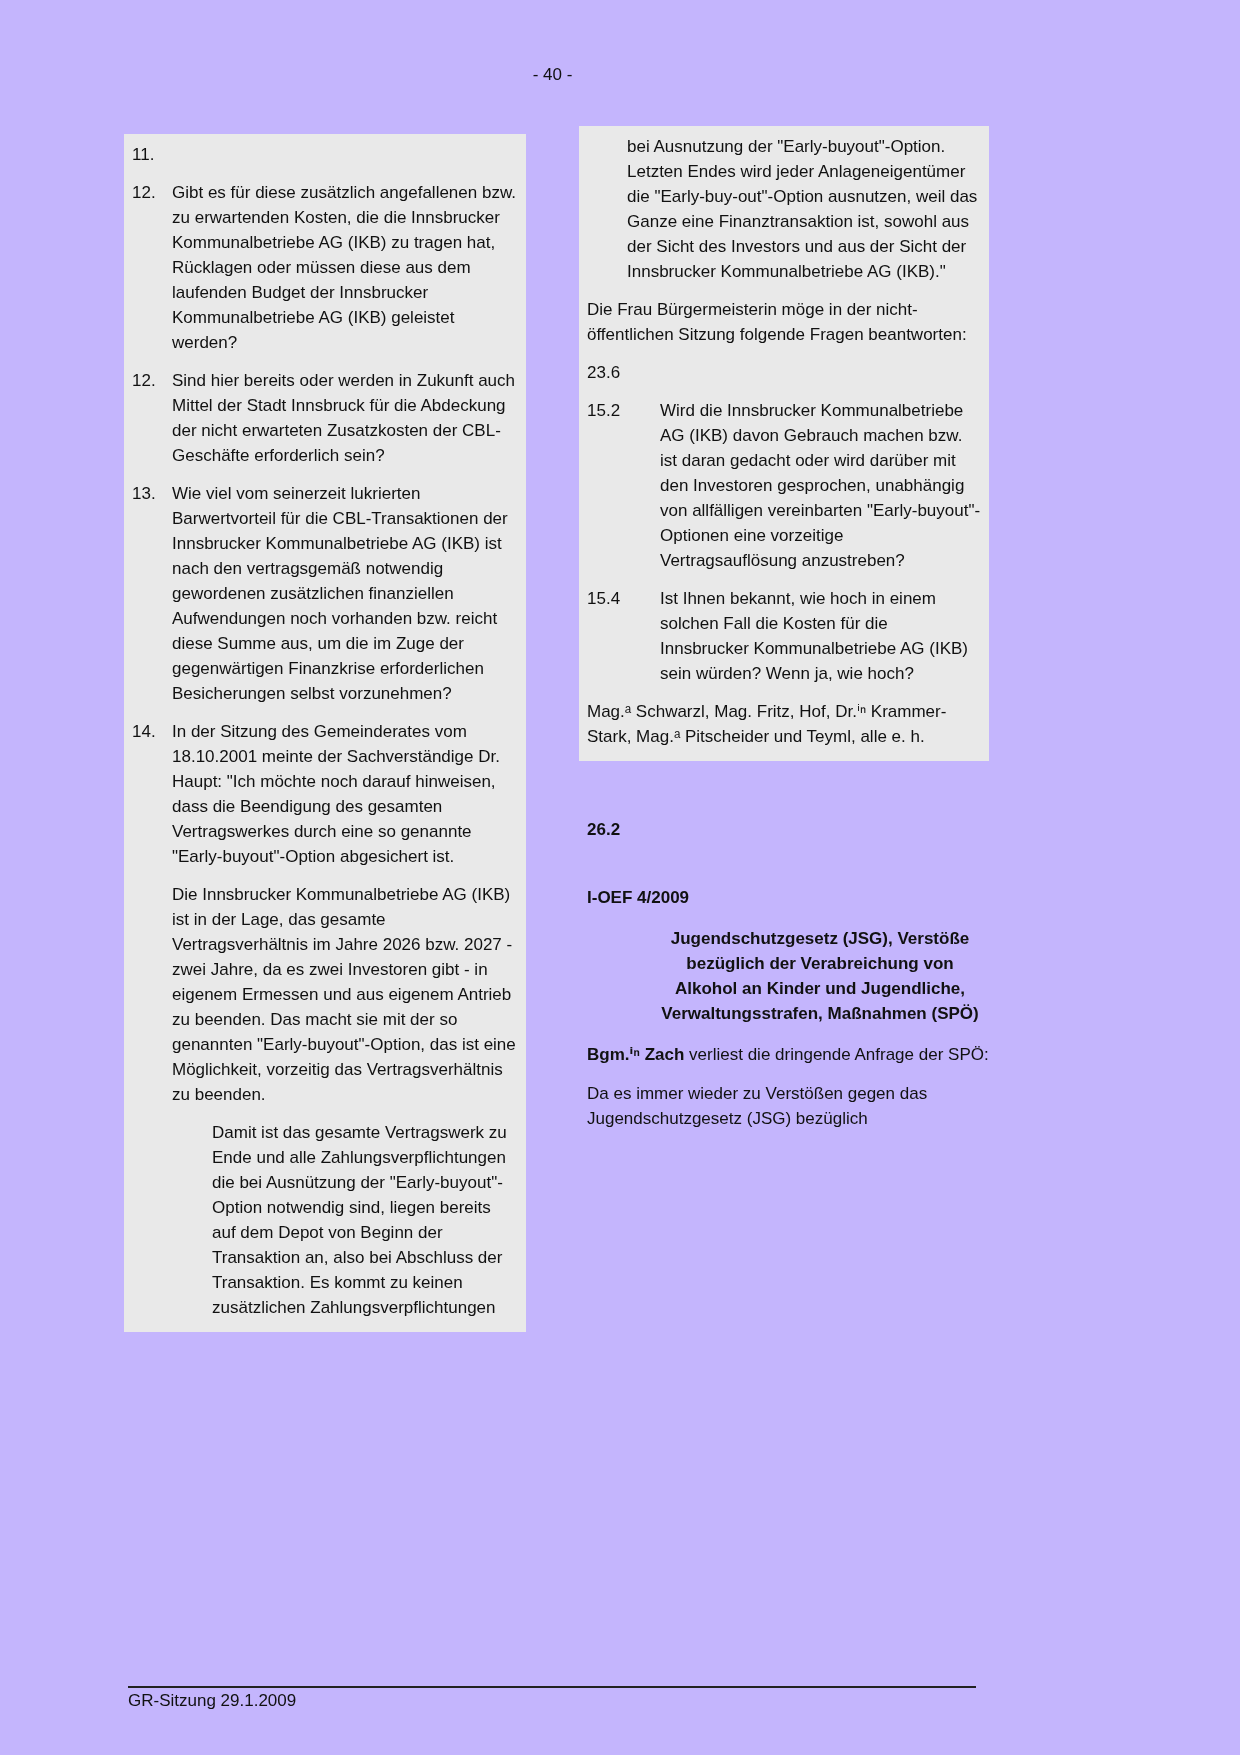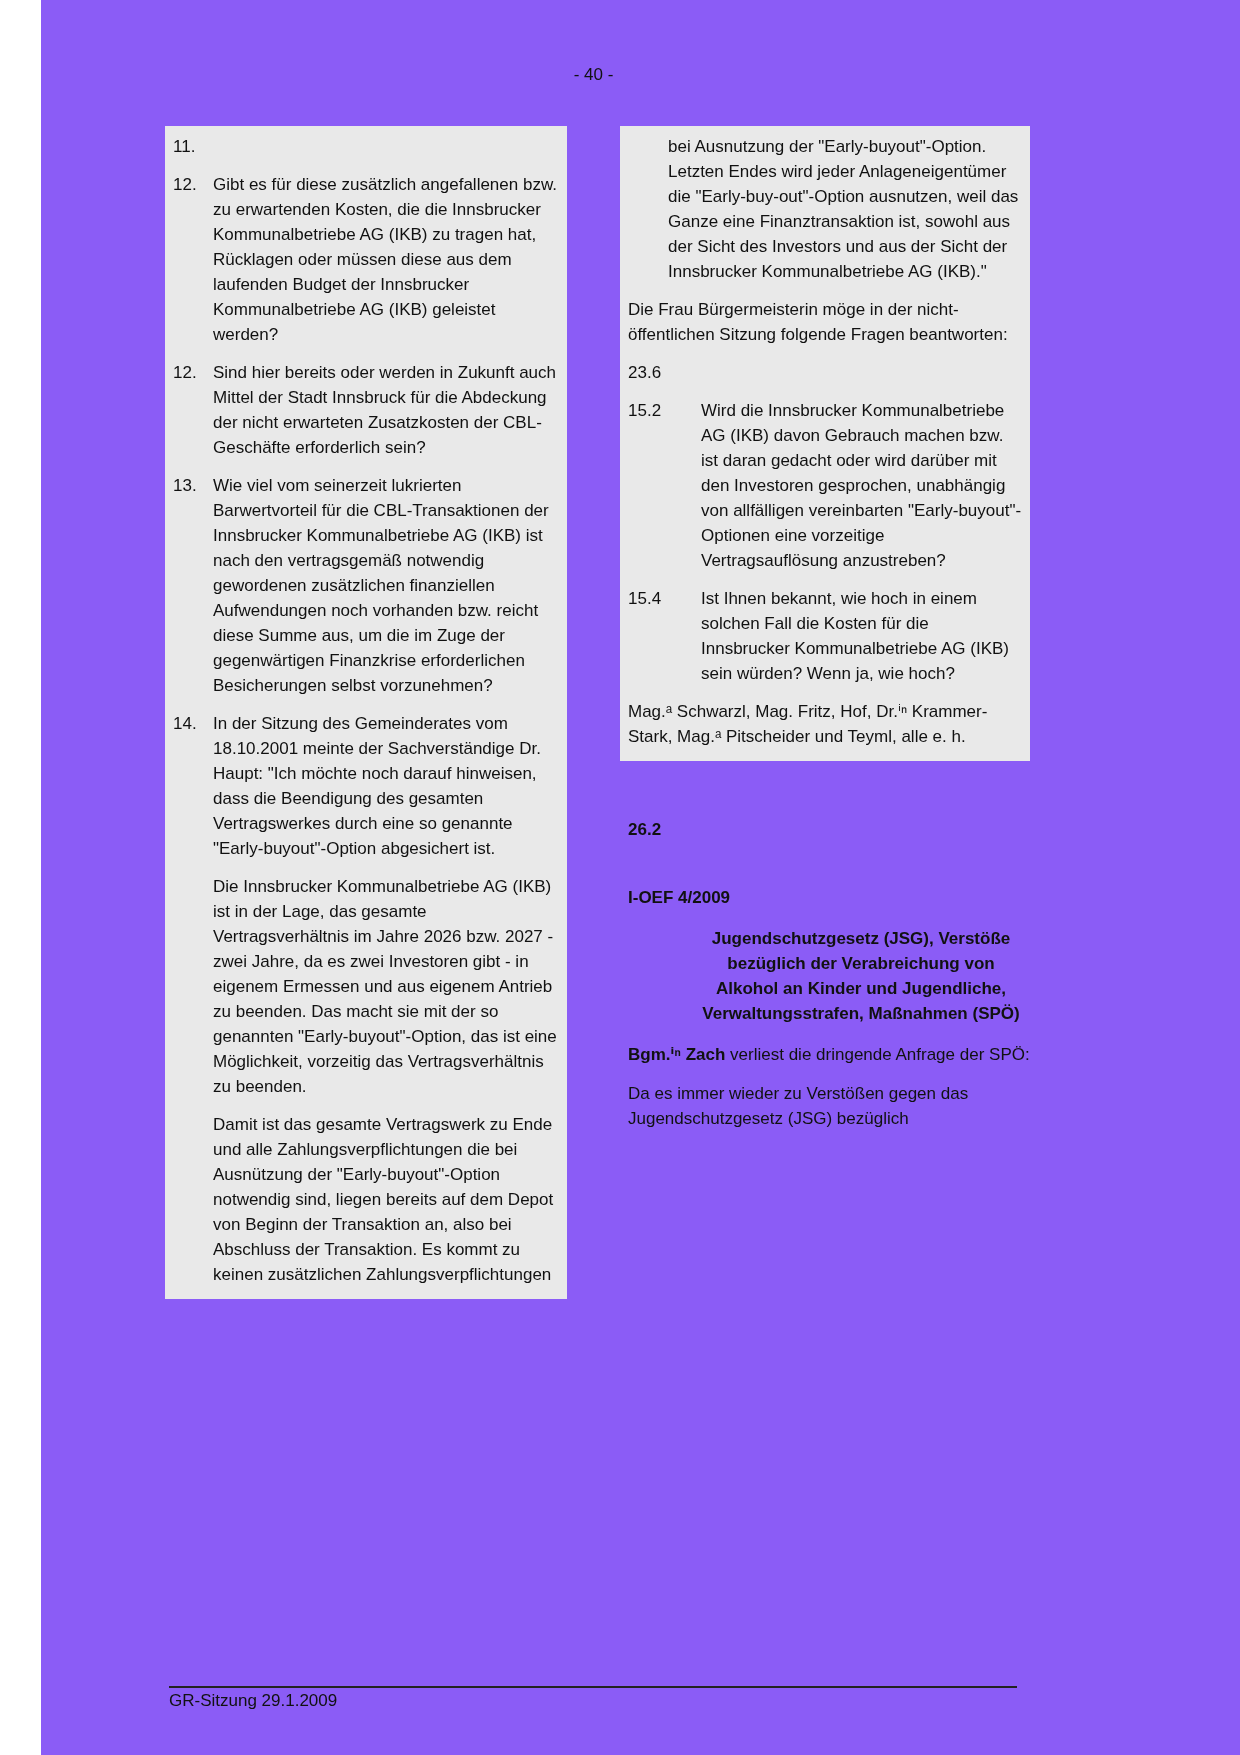--- a/index.html
+++ b/index.html
@@ -6,40 +6,40 @@
   html,body { background:#ffffff; }
   body {
     width:1240px; height:1755px;
     position:relative;
     font-family:"Liberation Sans","DejaVu Sans",sans-serif;
     color:#111111;
     font-size:17px;
     line-height:25px;
     overflow:hidden;
   }
-  .page { position:absolute; inset:0; background:#8b5cf6;margin-left:41px; }
+  .page { position:absolute; inset:0; background:#c4b5fd; }
 
   .page-number {
     position:absolute; top:62px; left:130px; width:845px;
     text-align:center; font-size:17px;
   }
 
   .col-left {
-    position:absolute; left:124px; top:126px; width:402px;
+    position:absolute; left:124px; top:134px; width:402px;
   }
   .col-right {
     position:absolute; left:579px; top:126px; width:410px;
   }
   .gray-block {
     background:#e9e9e9;
     padding:8px 8px 12px 8px;
   }
 
   .item { display:flex; margin-bottom:13px; }
-  .item:last-child { margin-bottom:0; }
+  .item:last-child { margin-bottom:0;gap:40px; }
   .item .num { flex:0 0 40px; }
   .item.wide .num { flex:0 0 73px; }
   .item .txt { flex:1 1 auto; }
 
   .cont { margin-left:40px; margin-bottom:13px; }
   .para { margin-bottom:13px; }
   .signatories { margin-bottom:0; }
 
   .section { margin-top:56px; padding-left:8px; }
   .section-head { display:flex; font-weight:bold; margin-bottom:16px;flex-direction:column; }

